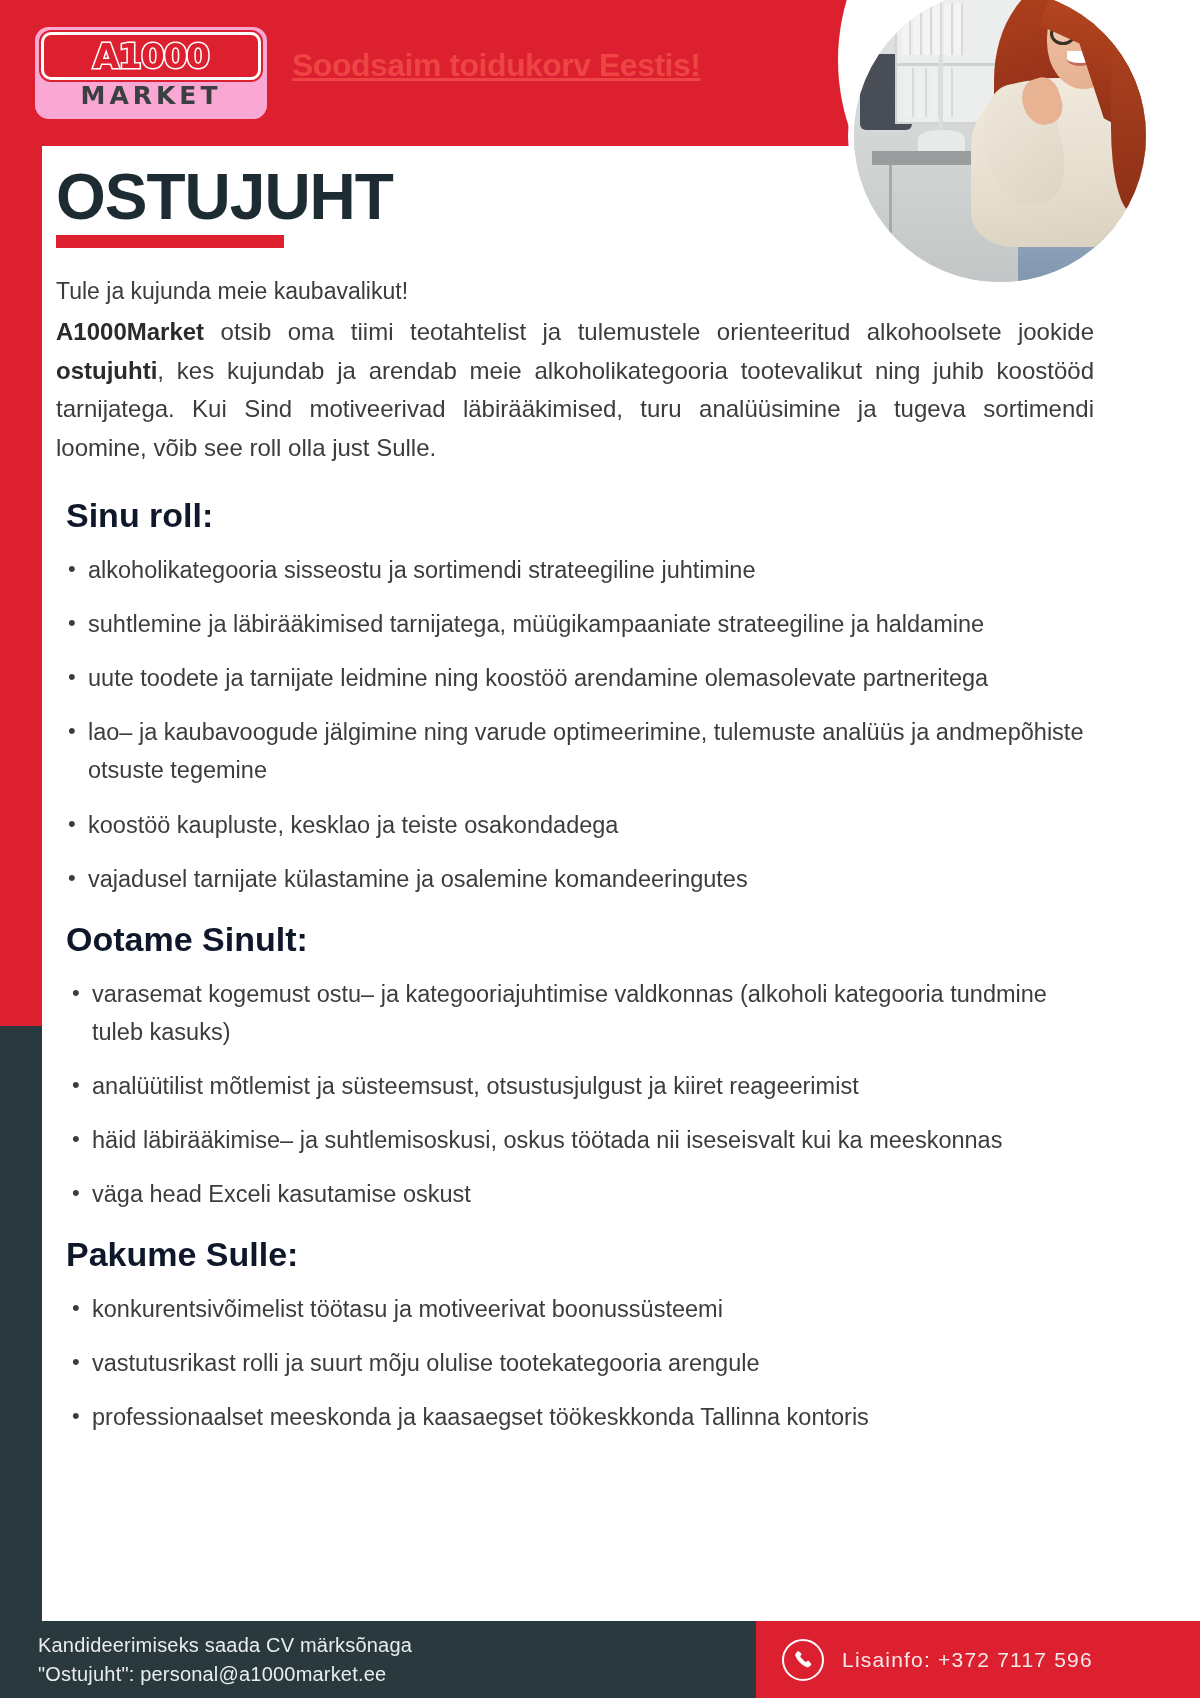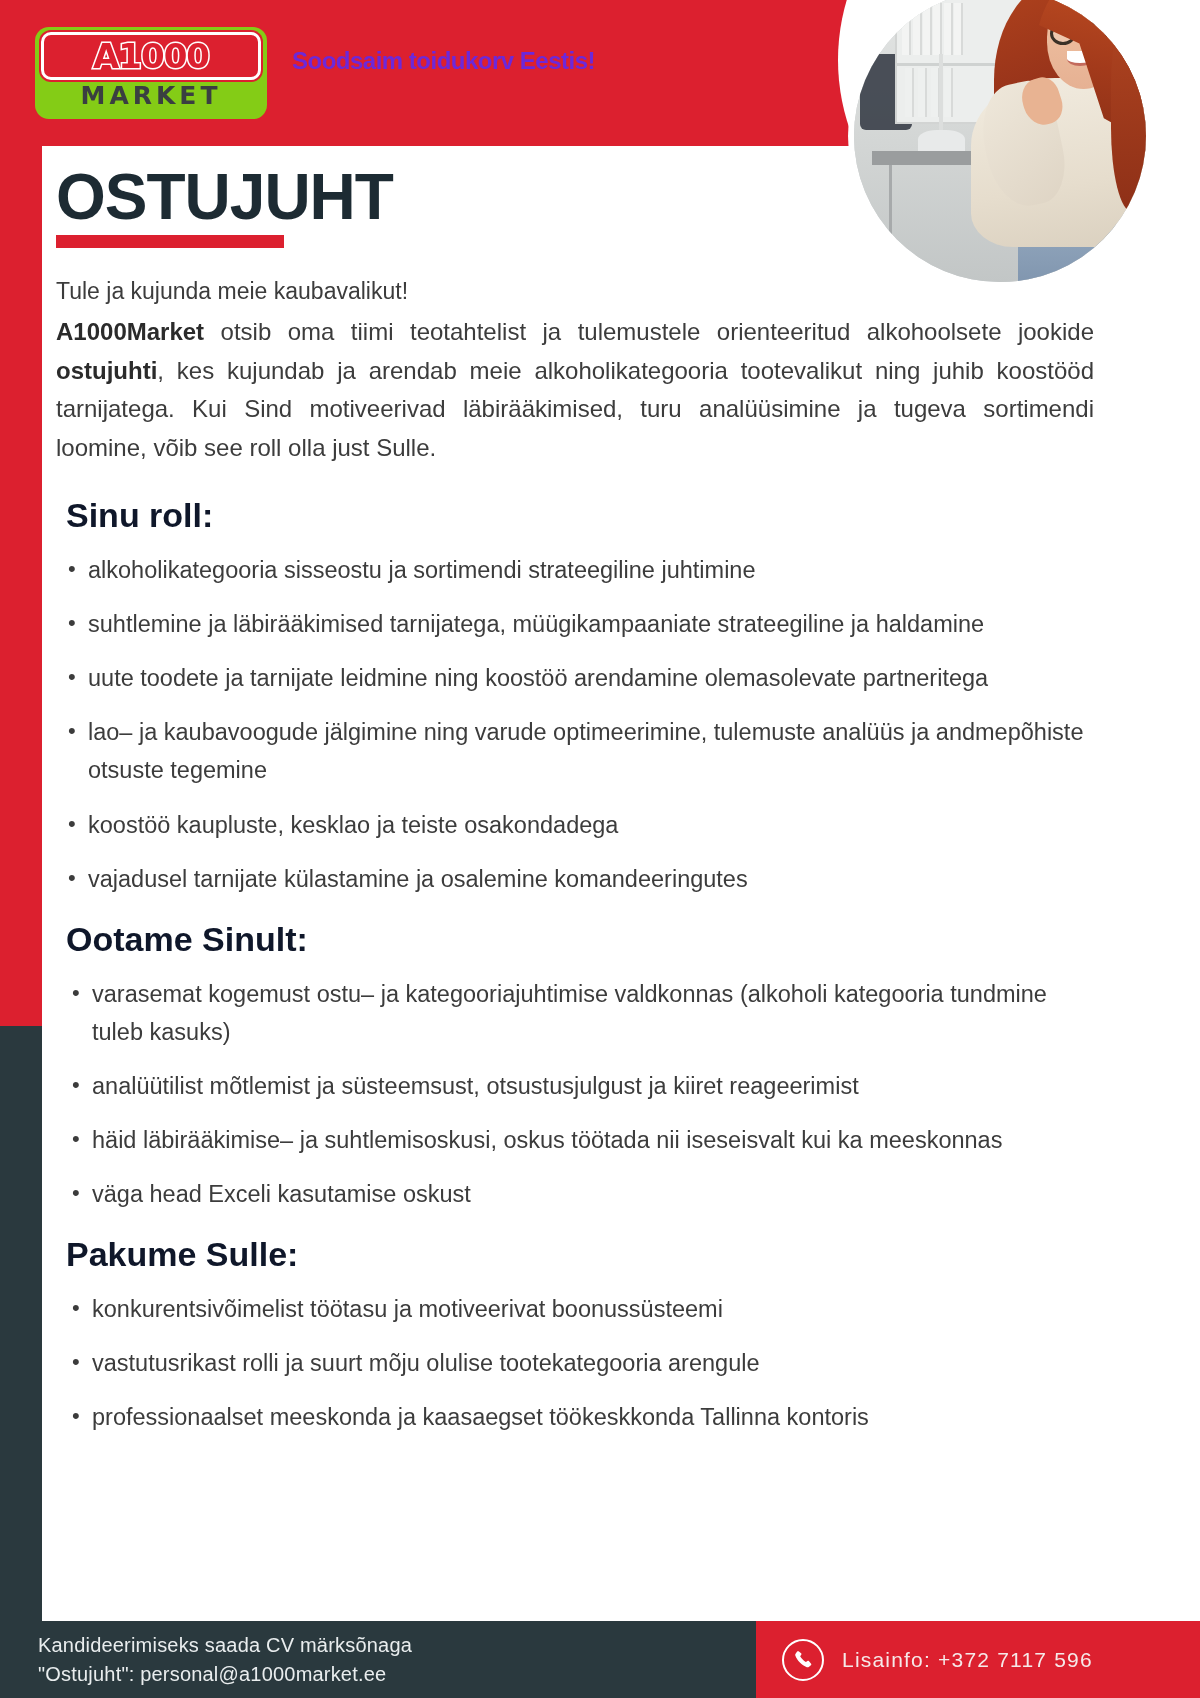--- a/index.html
+++ b/index.html
@@ -45,21 +45,21 @@
     width:420px; height:420px;
     border-radius:50%;
     background:#ffffff;
     z-index:2;
   }
 
   .logo {
     position:absolute;
     left:35px; top:27px;
     width:232px; height:92px;
-    background:#84cc16;
+    background:#f9a8d4;
     border-radius:14px;
     z-index:6;
     padding:5px 6px 4px 6px;
   }
   .logo-top {
     width:100%; height:48px;
     background:#DC202F;
     border-radius:10px;
     border:3px solid #ffffff;
     box-shadow:0 0 0 2px #DC202F;
@@ -82,26 +82,27 @@
     font-size:25px;
     font-weight:bold;
     color:#3A3F41;
     letter-spacing:4px;
     line-height:1.1;
   }
 
   .tagline {
     position:absolute;
     left:292px; top:47px;
-    font-size:24px;
+    font-size:32px;
     font-weight:bold;
-    color:#6d28d9;
+    color:#ef4444;
     letter-spacing:-0.5px;
     z-index:6;
     white-space:nowrap;
+    text-decoration:underline;
   }
 
   
   .photo-wrap {
     position:absolute;
     left:848px; top:-16px;
     width:304px; height:304px;
     border-radius:50%;
     background:#ffffff;
     padding:6px;

